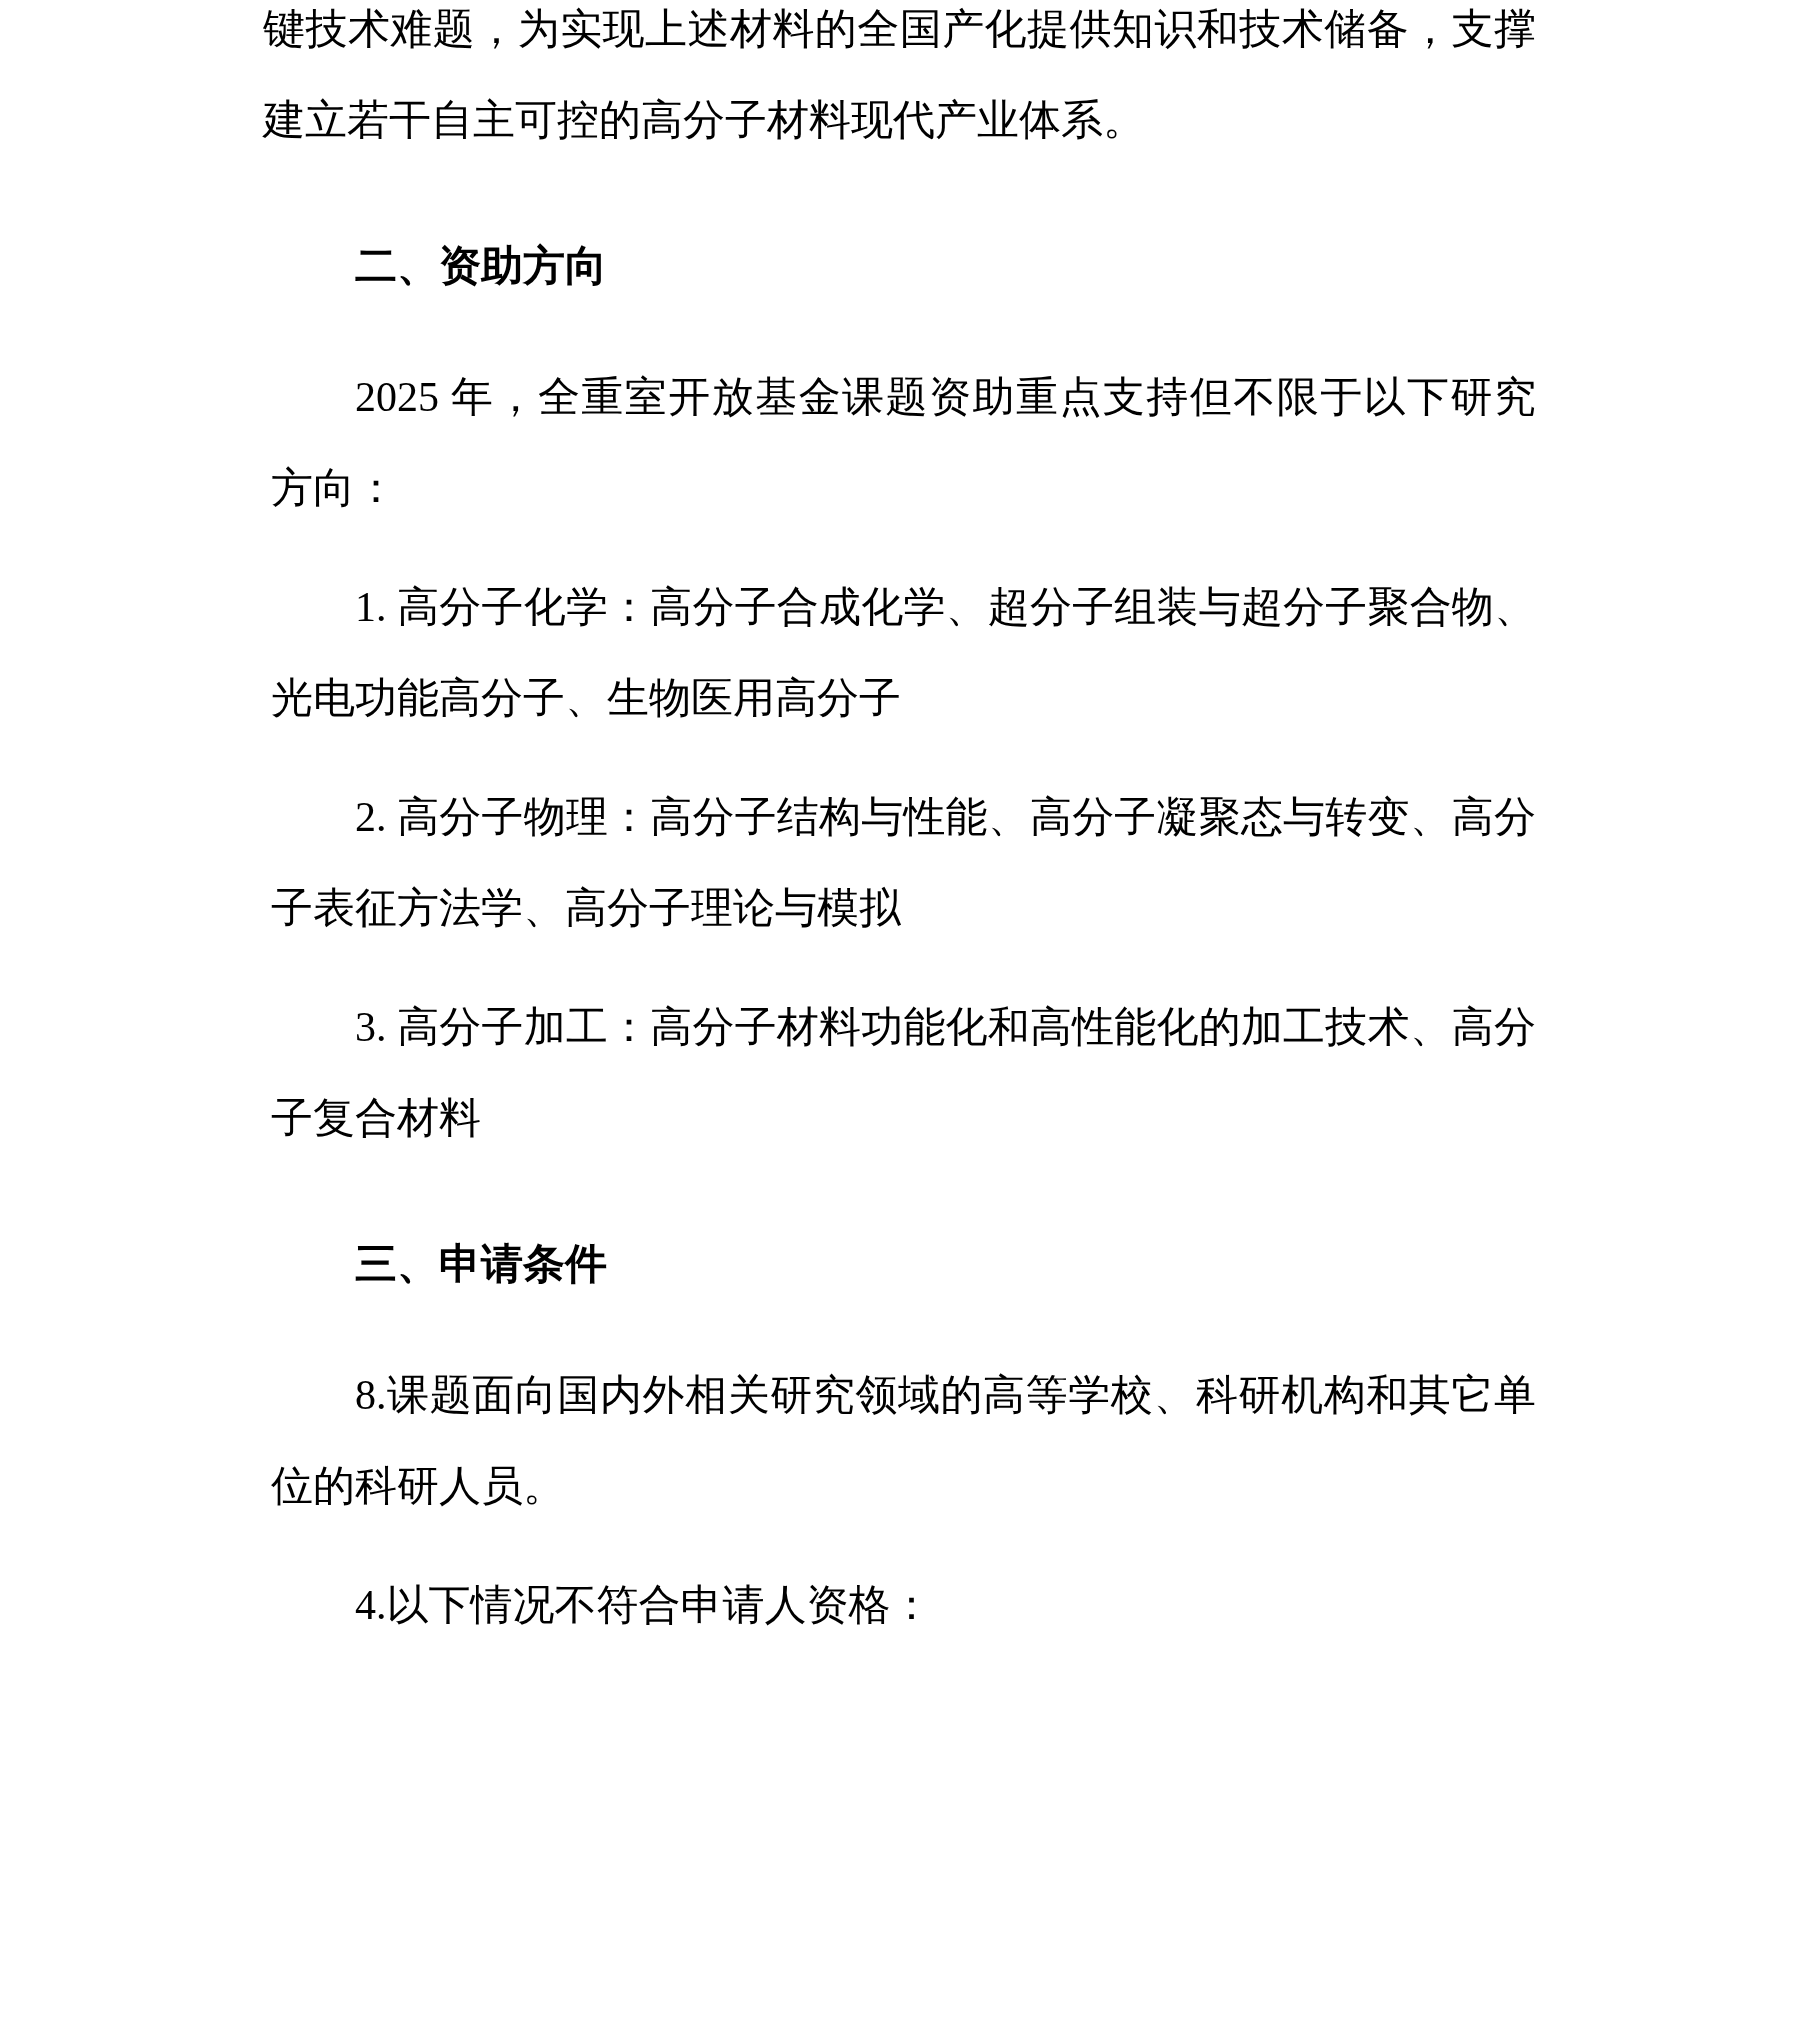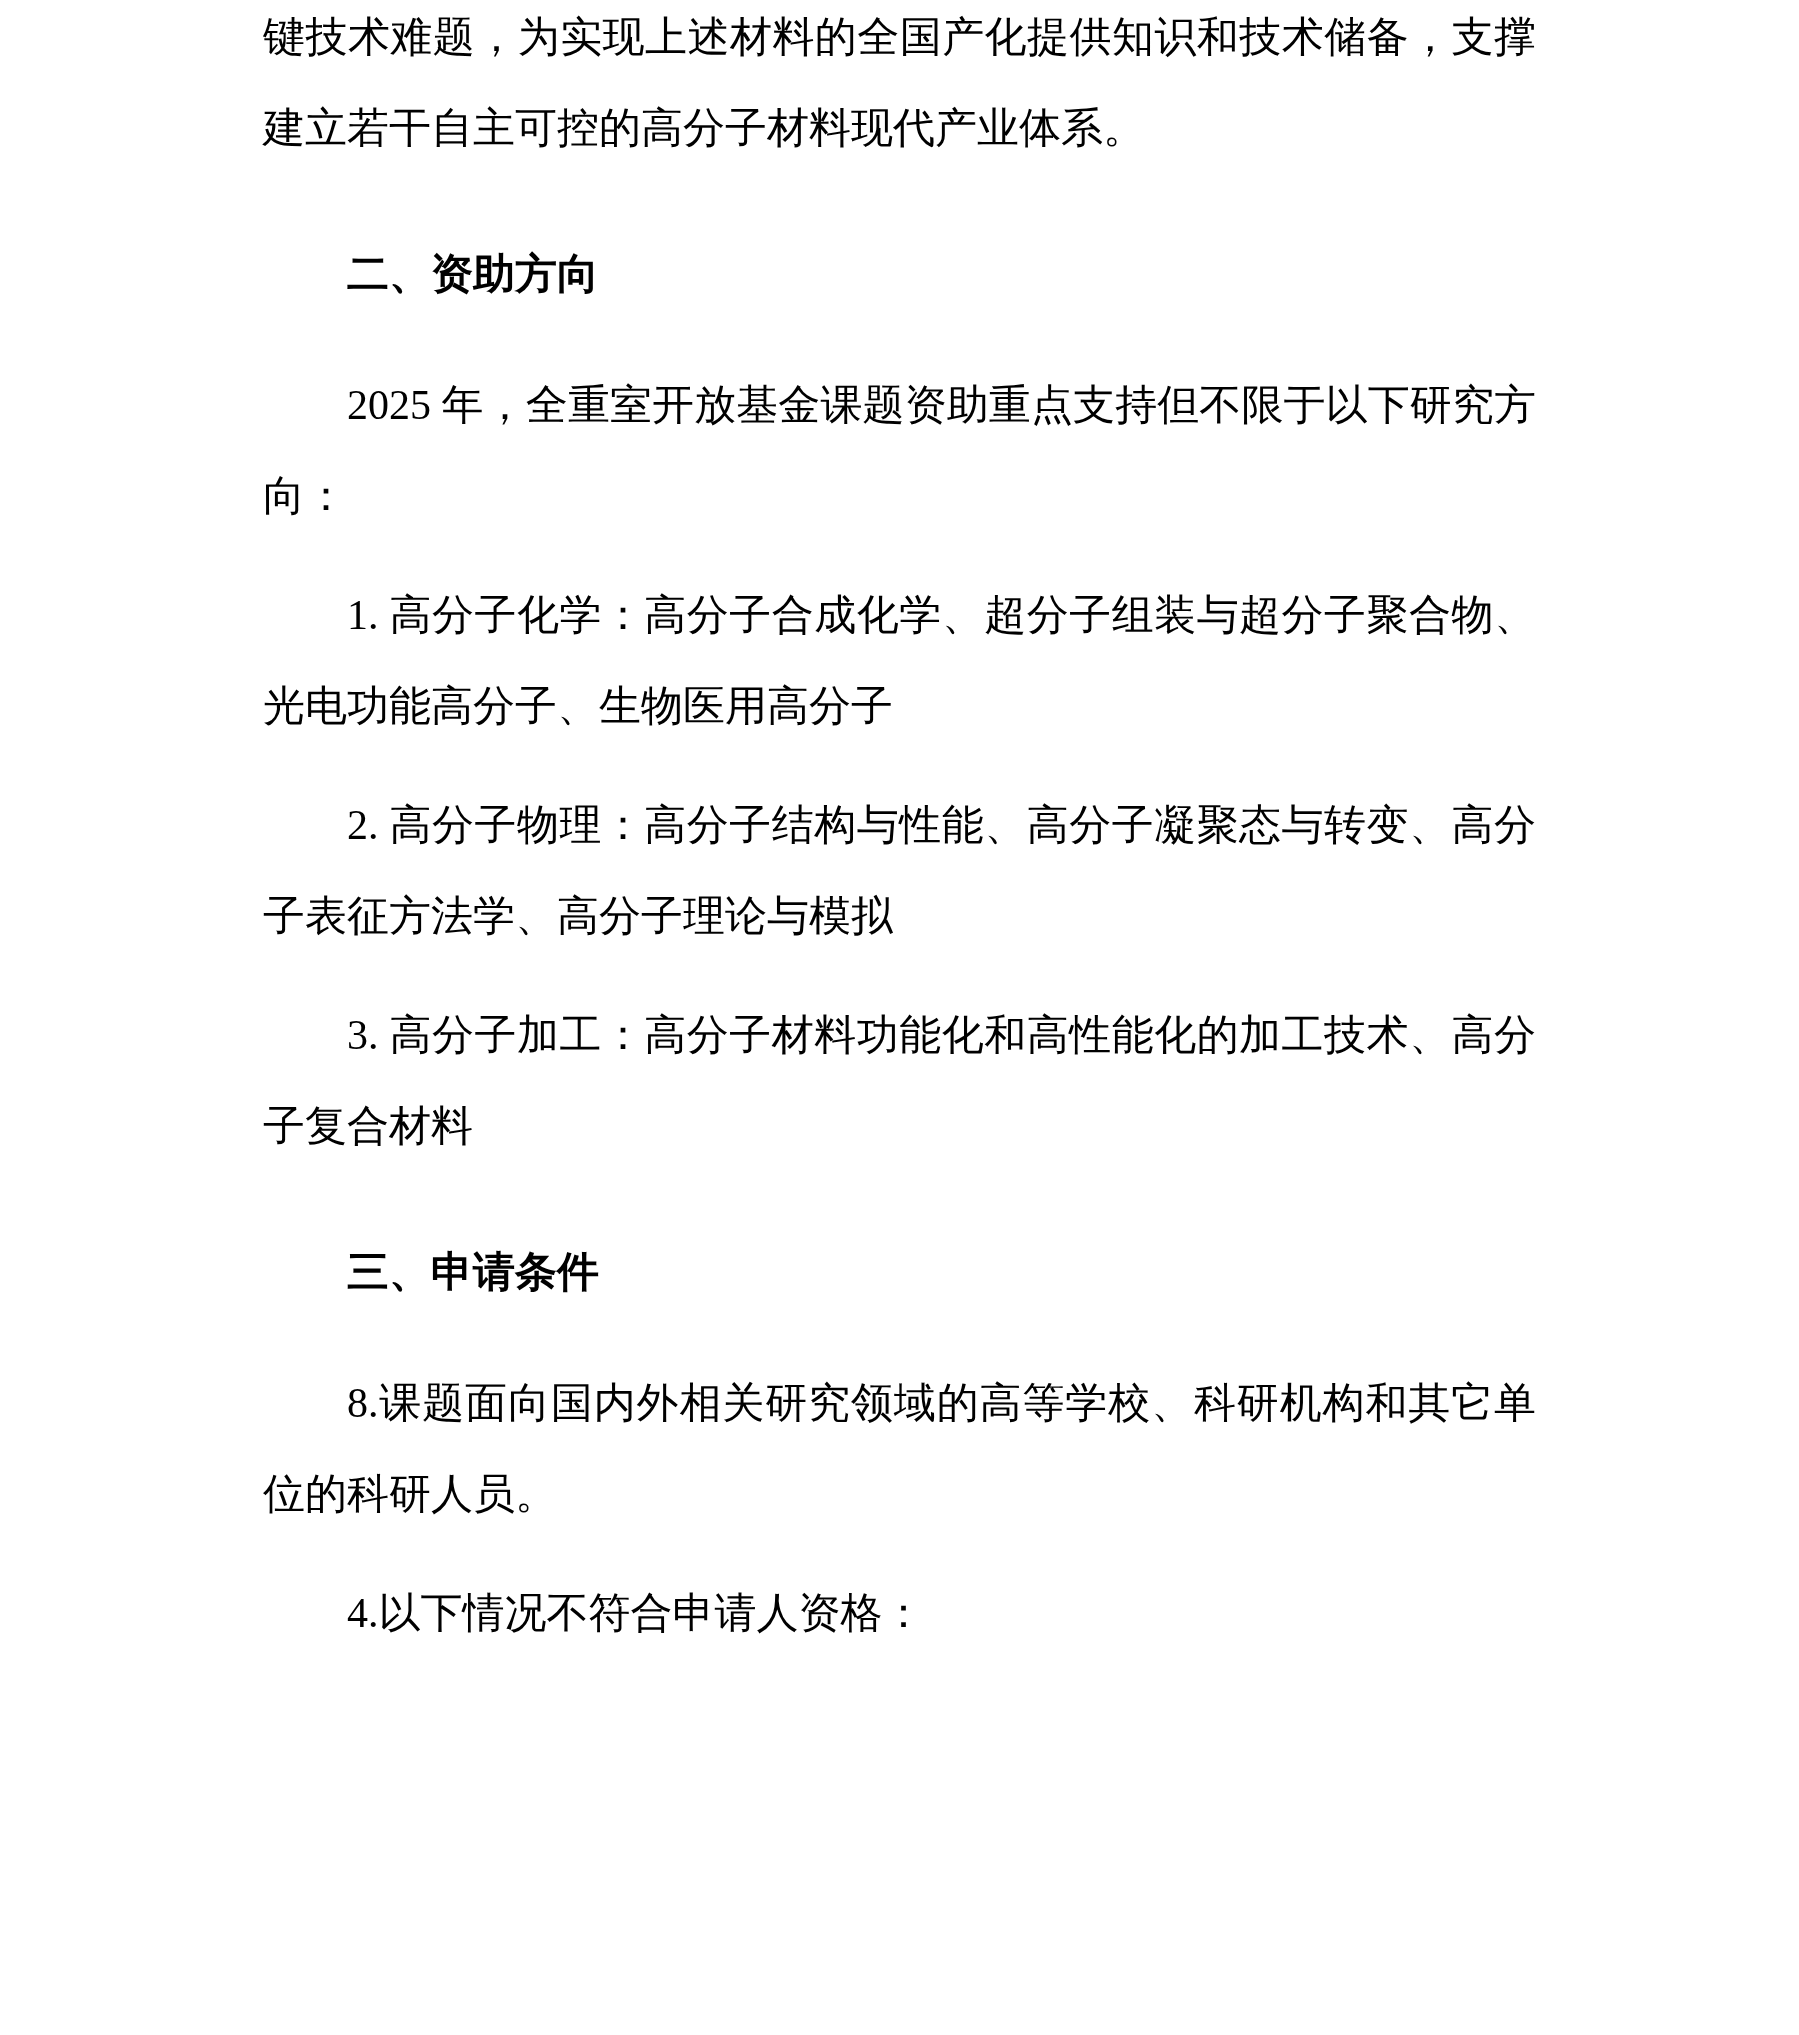--- a/index.html
+++ b/index.html
@@ -5,41 +5,42 @@
   html, body {
     margin: 0;
     padding: 0;
     background: #ffffff;
   }
   .page {
     position: relative;
     width: 1799px;
     height: 2035px;
     box-sizing: border-box;
-    padding: 12px 263px;
+    padding: 4px 263px;
     background: #ffffff;
     overflow: hidden;
     display: flex;
     flex-direction: column;
     font-family: "Liberation Serif", "DejaVu Serif", serif;
     font-size: 42px;
     line-height: 91px;
     color: #000000;
   }
   .page p {
     margin: 0 0 28px 0;
     padding: 0;
     text-align: justify;
     text-justify: inter-ideograph;
   }
   .page p.first {
     margin-top: -20.4px;
   }
   .page p.indent {
     text-indent: 84px;
+    margin-left: 8px;
   }
   .page p.heading {
     margin-top: 27px;
     margin-bottom: 40px;
     font-weight: bold;
     text-align: left;
   }
 </style>
 </head>
 <body>

